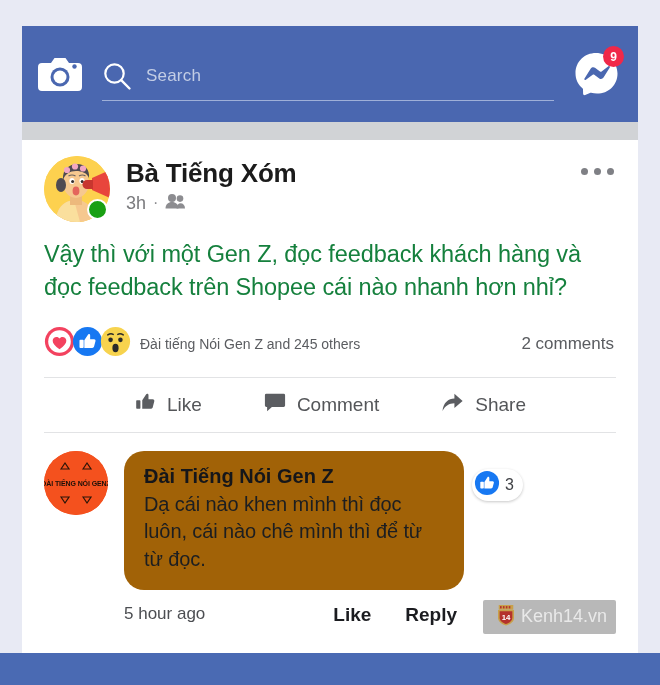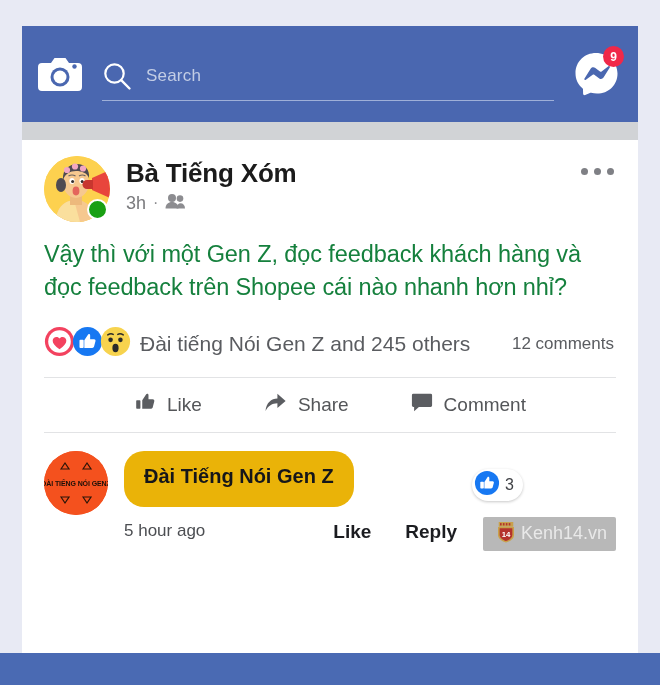--- a/index.html
+++ b/index.html
@@ -218,21 +218,21 @@
     display: flex;
     align-items: center;
     margin-top: 22px;
     height: 34px;
   }
   .emoji-stack { display: flex; align-items: center; flex: 0 0 auto; }
   .emoji-stack > * { margin-right: -3px; }
 
   .reaction-names {
     margin-left: 12px;
-    font-size: 21px;
+    font-size: 14px;
     color: #5a5c60;
     white-space: nowrap;
   }
 
   .comment-count {
     margin-left: auto;
     font-size: 17px;
     color: #5a5c60;
     white-space: nowrap;
     padding-right: 2px;
@@ -278,21 +278,21 @@
     background: #f4511e;
     flex: 0 0 auto;
     margin-right: 16px;
     position: relative;
     overflow: hidden;
   }
 
   .comment-right { flex: 1 1 auto; position: relative; }
 
   .bubble {
-    background: #eab308;
+    background: #a16207;
     border-radius: 20px;
     padding: 13px 20px 16px 20px;
     display: inline-block;
     max-width: 340px;
     position: relative;
   }
 
   .commenter-name {
     font-size: 20px;
     font-weight: bold;
@@ -481,53 +481,53 @@
               <circle cx="17" cy="17" r="16" fill="#f7d34e"></circle>
               <circle cx="11.6" cy="15.2" r="2.5" fill="#2a2a2a"></circle>
               <circle cx="22.4" cy="15.2" r="2.5" fill="#2a2a2a"></circle>
               <path d="M8.5 9.8 q3.2 -2.2 6 -0.6" stroke="#2a2a2a" stroke-width="1.6" fill="none" stroke-linecap="round"></path>
               <path d="M19.5 9.2 q2.8 -1.6 6 0.6" stroke="#2a2a2a" stroke-width="1.6" fill="none" stroke-linecap="round"></path>
               <ellipse cx="17" cy="24.2" rx="3.4" ry="4.6" fill="#2a2a2a"></ellipse>
             </svg>
           </span>
         </div>
         <div class="reaction-names">Đài tiếng Nói Gen Z and 245 others</div>
-        <div class="comment-count">12 comments</div>
+        <div class="comment-count">2 comments</div>
       </div>
 
       <div class="divider"></div>
 
       <div class="action-bar">
 
         <div class="action-btn">
           <span>
             <svg viewBox="0 0 24 24" width="22" height="22">
               <path d="M9 10 l4.3 -6.4 c0.7 -1.1 2.5 -0.6 2.5 0.8 l0 4.6 l4.6 0 c1.2 0 2 1 1.75 2.1 l-1.7 6.6 c-0.25 1 -1.15 1.7 -2.2 1.7 l-9.25 0 z" fill="#5b5d61"></path>
               <rect x="2.4" y="10" width="4.6" height="9.4" rx="0.8" fill="#5b5d61"></rect>
             </svg>
           </span>
           <span class="label">Like</span>
         </div>
 
         <div class="action-btn">
           <span>
+            <svg viewBox="0 0 24 22" width="22" height="21">
+              <path d="M2.6 1.4 h18.8 a1.6 1.6 0 0 1 1.6 1.6 v11.4 a1.6 1.6 0 0 1 -1.6 1.6 H8.6 L3.4 20.6 V16 H2.6 A1.6 1.6 0 0 1 1 14.4 V3 a1.6 1.6 0 0 1 1.6 -1.6 z" fill="#5b5d61"></path>
+            </svg>
+          </span>
+          <span class="label">Comment</span>
+        </div>
+
+        <div class="action-btn">
+          <span>
             <svg viewBox="0 0 24 22" width="23" height="21">
               <path d="M1.5 20 C2.5 11 7.5 7.2 14 6.9 l0 -5.1 l8.6 7.6 l-8.6 7.4 l0 -5 C8.6 11.9 4.4 14.4 1.5 20 z" fill="#5b5d61"></path>
             </svg>
           </span>
           <span class="label">Share</span>
-        </div>
-
-        <div class="action-btn">
-          <span>
-            <svg viewBox="0 0 24 22" width="22" height="21">
-              <path d="M2.6 1.4 h18.8 a1.6 1.6 0 0 1 1.6 1.6 v11.4 a1.6 1.6 0 0 1 -1.6 1.6 H8.6 L3.4 20.6 V16 H2.6 A1.6 1.6 0 0 1 1 14.4 V3 a1.6 1.6 0 0 1 1.6 -1.6 z" fill="#5b5d61"></path>
-            </svg>
-          </span>
-          <span class="label">Comment</span>
         </div>
       </div>
 
       <div class="divider2"></div>
 
       <div class="comment-block">
 
         <div class="comment-avatar">
           <svg viewBox="0 0 64 64" width="64" height="64">
             <circle cx="32" cy="32" r="32" fill="#f4511e"></circle>
@@ -535,20 +535,21 @@
             <path d="M39 18 l4 -6 l4 6 z" fill="none" stroke="#2b1508" stroke-width="1.2"></path>
             <path d="M17 46 l4 6 l4 -6 z" fill="none" stroke="#2b1508" stroke-width="1.2"></path>
             <path d="M39 46 l4 6 l4 -6 z" fill="none" stroke="#2b1508" stroke-width="1.2"></path>
             <text x="32" y="34.5" text-anchor="middle" font-family="Liberation Sans, sans-serif" font-size="7" font-weight="bold" fill="#1b1009" letter-spacing="-0.1">ĐÀI TIẾNG NÓI GENZ</text>
           </svg>
         </div>
 
         <div class="comment-right">
           <div class="bubble">
             <div class="commenter-name">Đài Tiếng Nói Gen Z</div>
+            <div class="comment-text">Dạ cái nào khen mình thì đọc luôn, cái nào chê mình thì để từ từ đọc.</div>
           </div>
 
           <div class="like-pill">
             <span>
               <svg viewBox="0 0 28 28" width="26" height="26">
                 <circle cx="14" cy="14" r="13" fill="#1778f2"></circle>
                 <path d="M11.2 12.8 l3.3 -5 c0.6 -0.9 2 -0.5 2 0.7 l0 3.5 l3.6 0 c0.9 0 1.55 0.8 1.3 1.65 l-1.3 4.95 c-0.2 0.75 -0.85 1.25 -1.65 1.25 l-7.25 0 z" fill="#ffffff"></path>
                 <rect x="6.8" y="12.6" width="3.8" height="7.3" rx="0.8" fill="#ffffff"></rect>
               </svg>
             </span>

